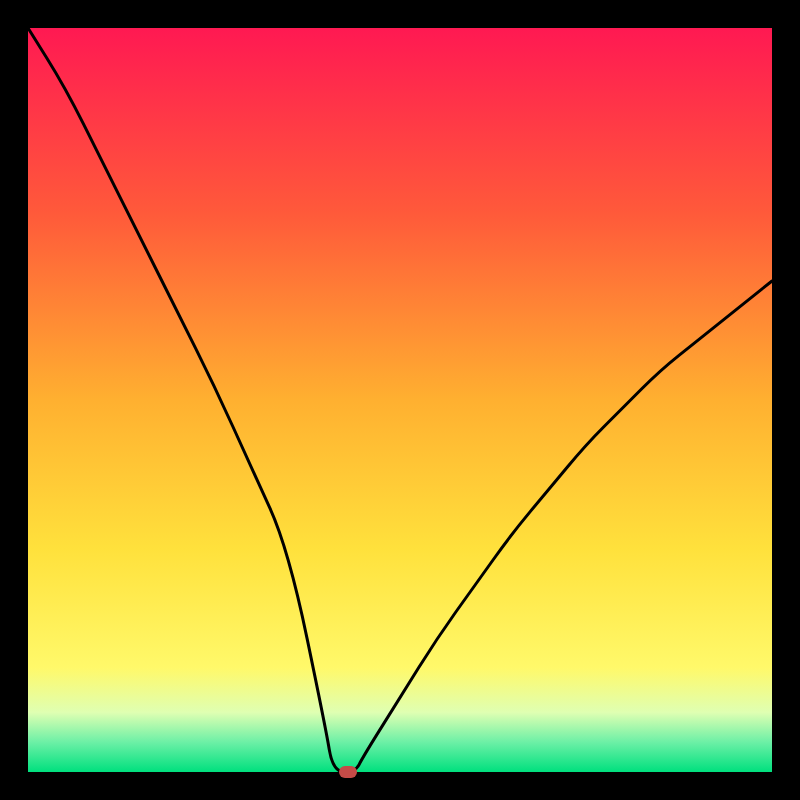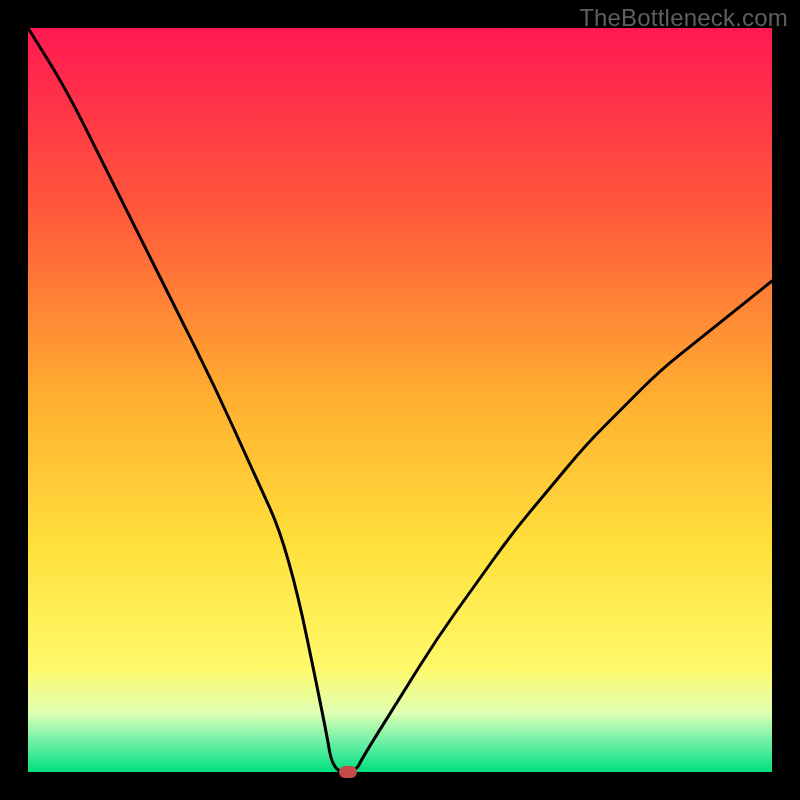--- a/index.html
+++ b/index.html
@@ -46,21 +46,20 @@
     background: #c44b47;
     border-radius: 6px;
     transform: translate(-50%, -50%);
     z-index: 4;
   }
 </style>
 </head>
 <body>
 
 <div class="frame">
-  <div class="watermark">TheBottleneck.com</div>
 
   <div class="plot">
     <svg id="plot-svg" viewBox="0 0 744 744" preserveAspectRatio="none">
       <defs>
         <linearGradient id="bg-grad" x1="0" y1="0" x2="0" y2="1">
             <stop offset="0%" stop-color="#ff1952"></stop>
             <stop offset="25%" stop-color="#ff5a3a"></stop>
             <stop offset="50%" stop-color="#ffb030"></stop>
             <stop offset="70%" stop-color="#ffe13c"></stop>
             <stop offset="86%" stop-color="#fff96a"></stop>

